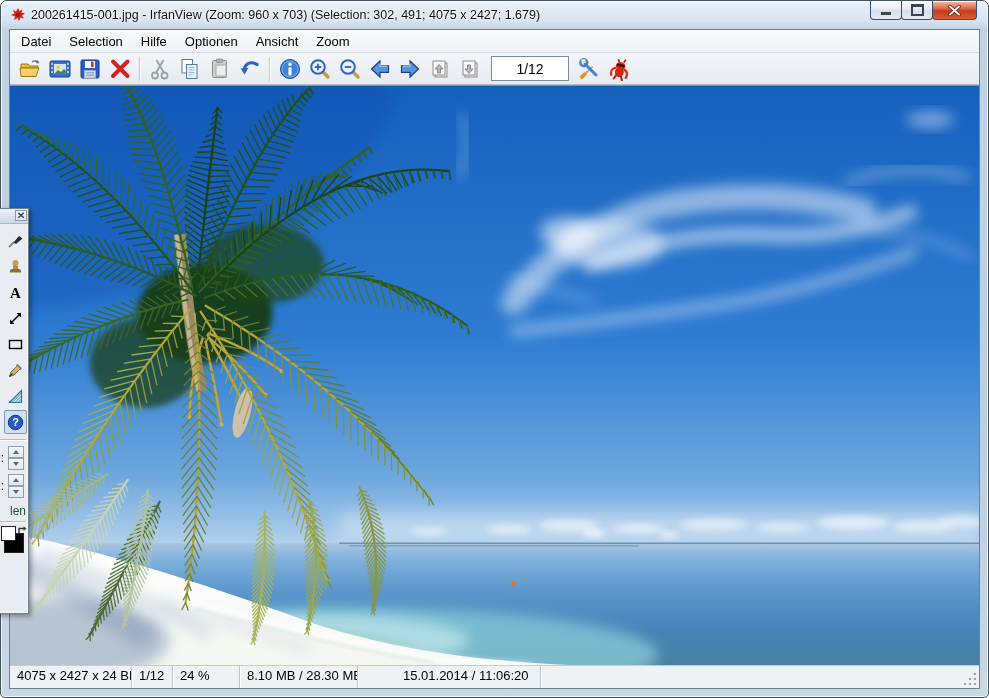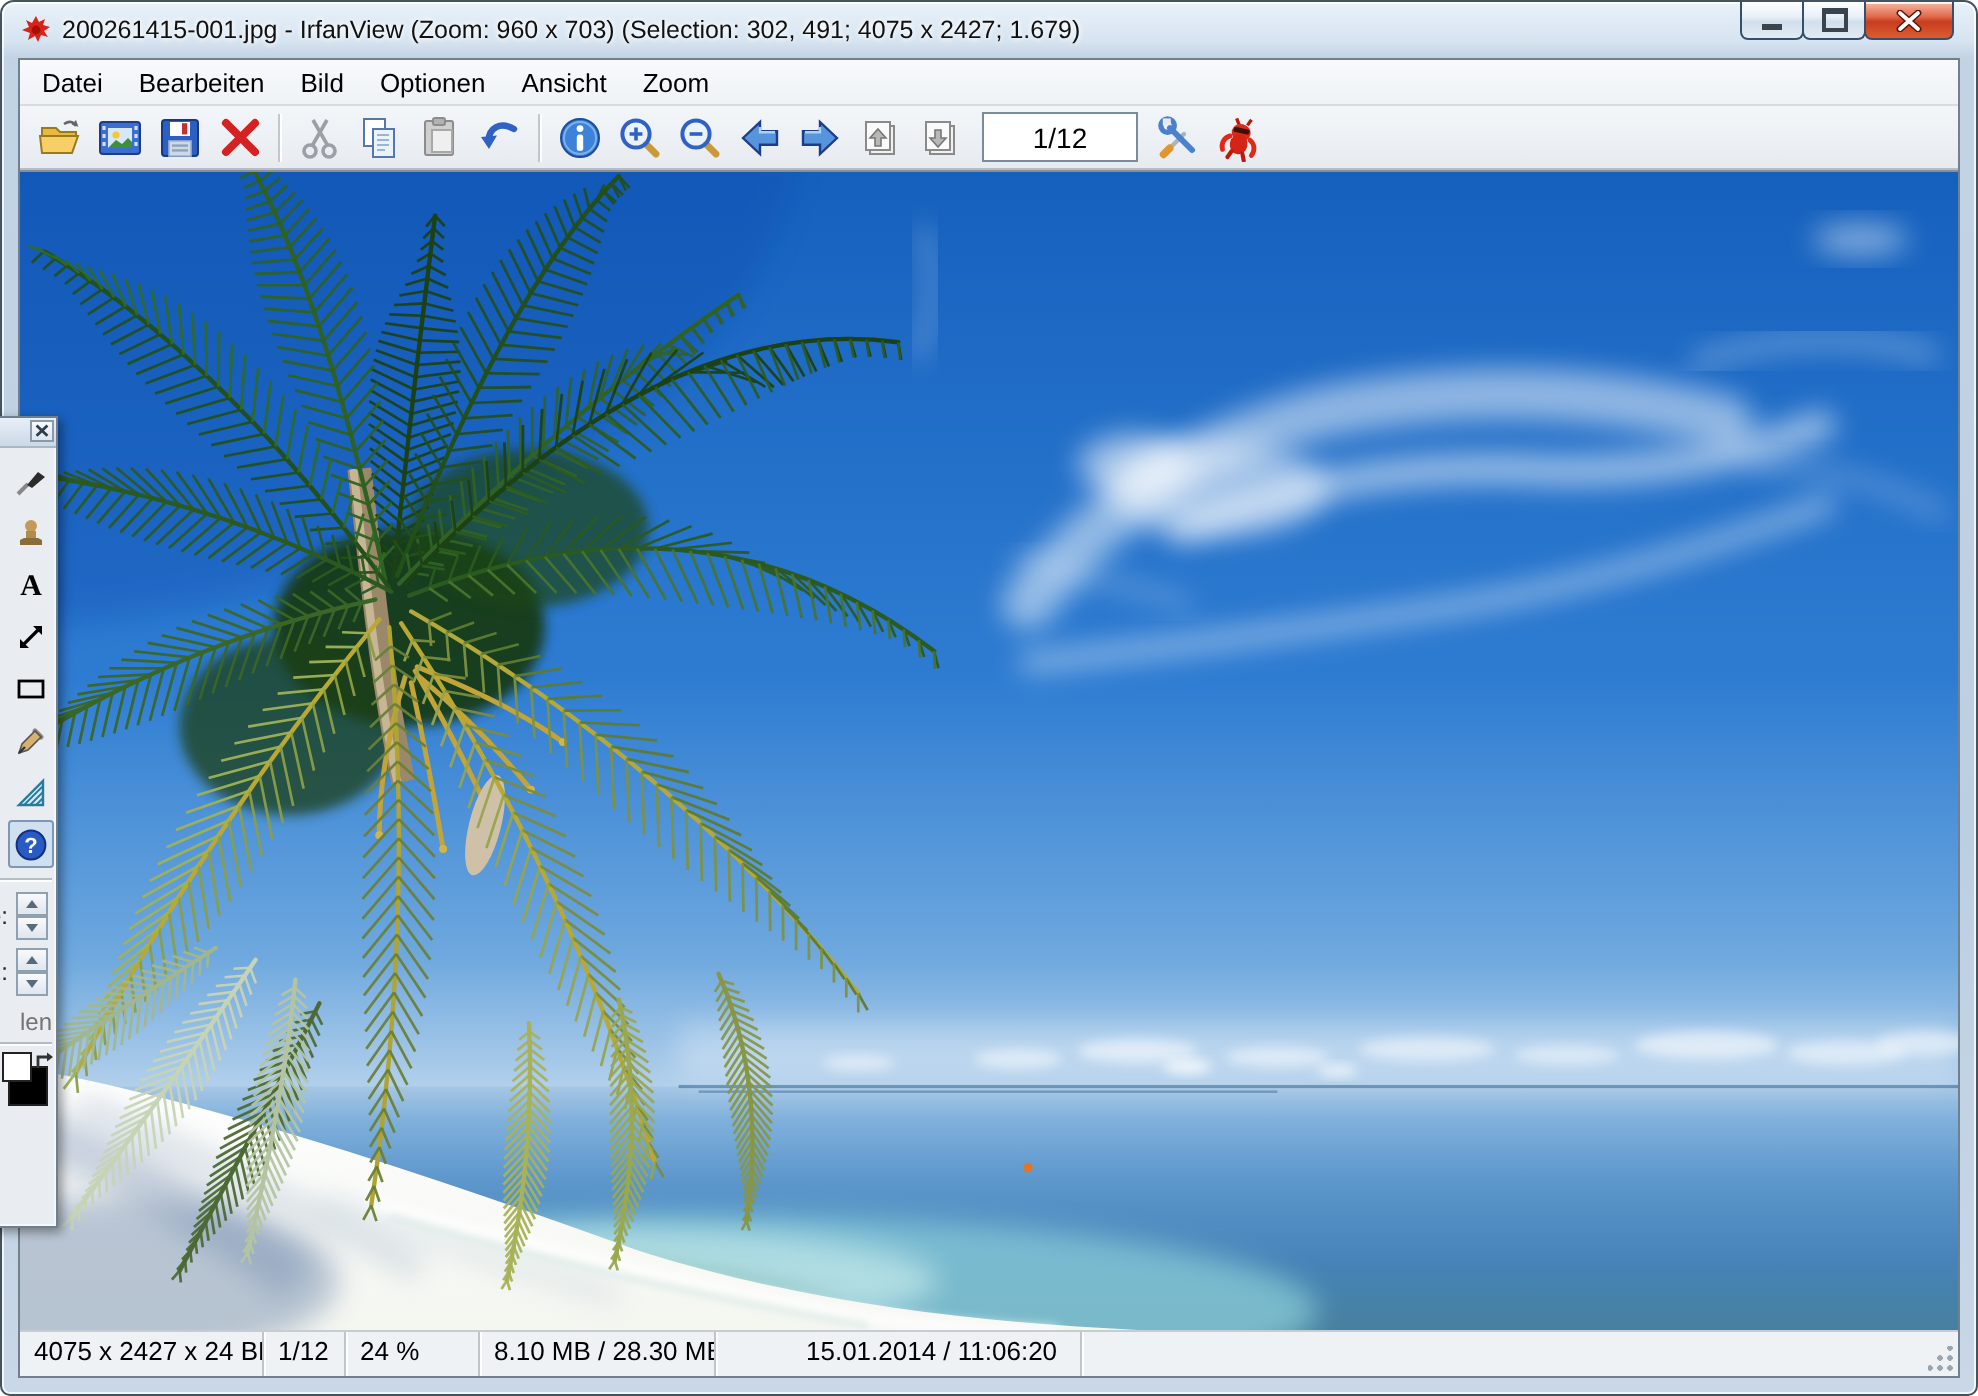--- a/index.html
+++ b/index.html
@@ -58,21 +58,21 @@
   .pp-title{height:14px;background:linear-gradient(180deg,#e8eff8,#ccd8e7);border-bottom:1px solid #aab8c6;position:relative;}
   .pp-close{position:absolute;right:1px;top:1px;width:12px;height:11px;border:1px solid #8b9aab;
     background:linear-gradient(180deg,#f6f9fc,#dde5ee);display:flex;align-items:center;justify-content:center;box-sizing:border-box;}
   .pp-tools{display:flex;flex-direction:column;align-items:flex-end;padding:4px 1px 0 0;}
   .pp-tool{width:23px;height:24px;margin-bottom:2px;display:flex;align-items:center;justify-content:center;border-radius:2px;}
   .pp-tool svg{width:17px;height:17px;display:block;}
   .pp-tool.pressed{background:#cfe0f0;border:1px solid #7e98b2;box-sizing:border-box;}
   .pp-sep{border-top:1px solid #b6bcc4;border-bottom:1px solid #fbfdff;margin:3px 2px;}
   .pp-row{display:flex;justify-content:flex-end;align-items:center;padding-right:2px;font-size:12px;color:#222;}
   .pp-label{display:block;text-align:right;overflow:hidden;white-space:nowrap;}
-  .pp-label.link{color:#737373;}
+  .pp-label.link{color:#14532d;}
   .pp-spin{width:16px;height:24px;margin:2px 2px 2px 4px;display:flex;flex-direction:column;}
   .pp-spin .sb{flex:1;border:1px solid #8fa0b0;background:linear-gradient(180deg,#f8fafc,#dfe6ee);
     display:flex;align-items:center;justify-content:center;box-sizing:border-box;}
   .tri-up{width:0;height:0;border-left:3px solid transparent;border-right:3px solid transparent;border-bottom:4px solid #5a6a78;}
   .tri-dn{width:0;height:0;border-left:3px solid transparent;border-right:3px solid transparent;border-top:4px solid #5a6a78;}
   .pp-colors{position:relative;height:36px;margin-top:2px;}
   .sw-fg{position:absolute;right:12px;top:0;width:13px;height:13px;background:#fff;border:1px solid #222;z-index:2;}
   .sw-bg{position:absolute;right:4px;top:7px;width:18px;height:18px;background:#000;border:1px solid #222;z-index:1;}
   .sw-swap{position:absolute;right:0;top:-1px;width:11px;height:11px;z-index:3;}
 </style>
@@ -100,22 +100,22 @@
           <path d="M2 1.5l9 8M11 1.5l-9 8" stroke="#fff" stroke-width="1.9" stroke-linecap="round"></path>
         </svg>
       </div>
     </div>
   </div>
 
   <div class="client">
 
     <div class="menubar">
       <span class="menu-item">Datei</span>
-      <span class="menu-item">Bearbeiten</span>
-      <span class="menu-item">Bild</span>
+      <span class="menu-item">Selection</span>
+      <span class="menu-item">Hilfe</span>
       <span class="menu-item">Optionen</span>
       <span class="menu-item">Ansicht</span>
       <span class="menu-item">Zoom</span>
     </div>
 
     <div class="toolbar">
       <div class="tbtn">
         <svg viewBox="0 0 24 24">
           <path d="M14 5q4-2.5 6 1" fill="none" stroke="#666" stroke-width="1.3"></path>
             <path d="M20 3l1.2 3.4-3.4-1z" fill="#666"></path>

